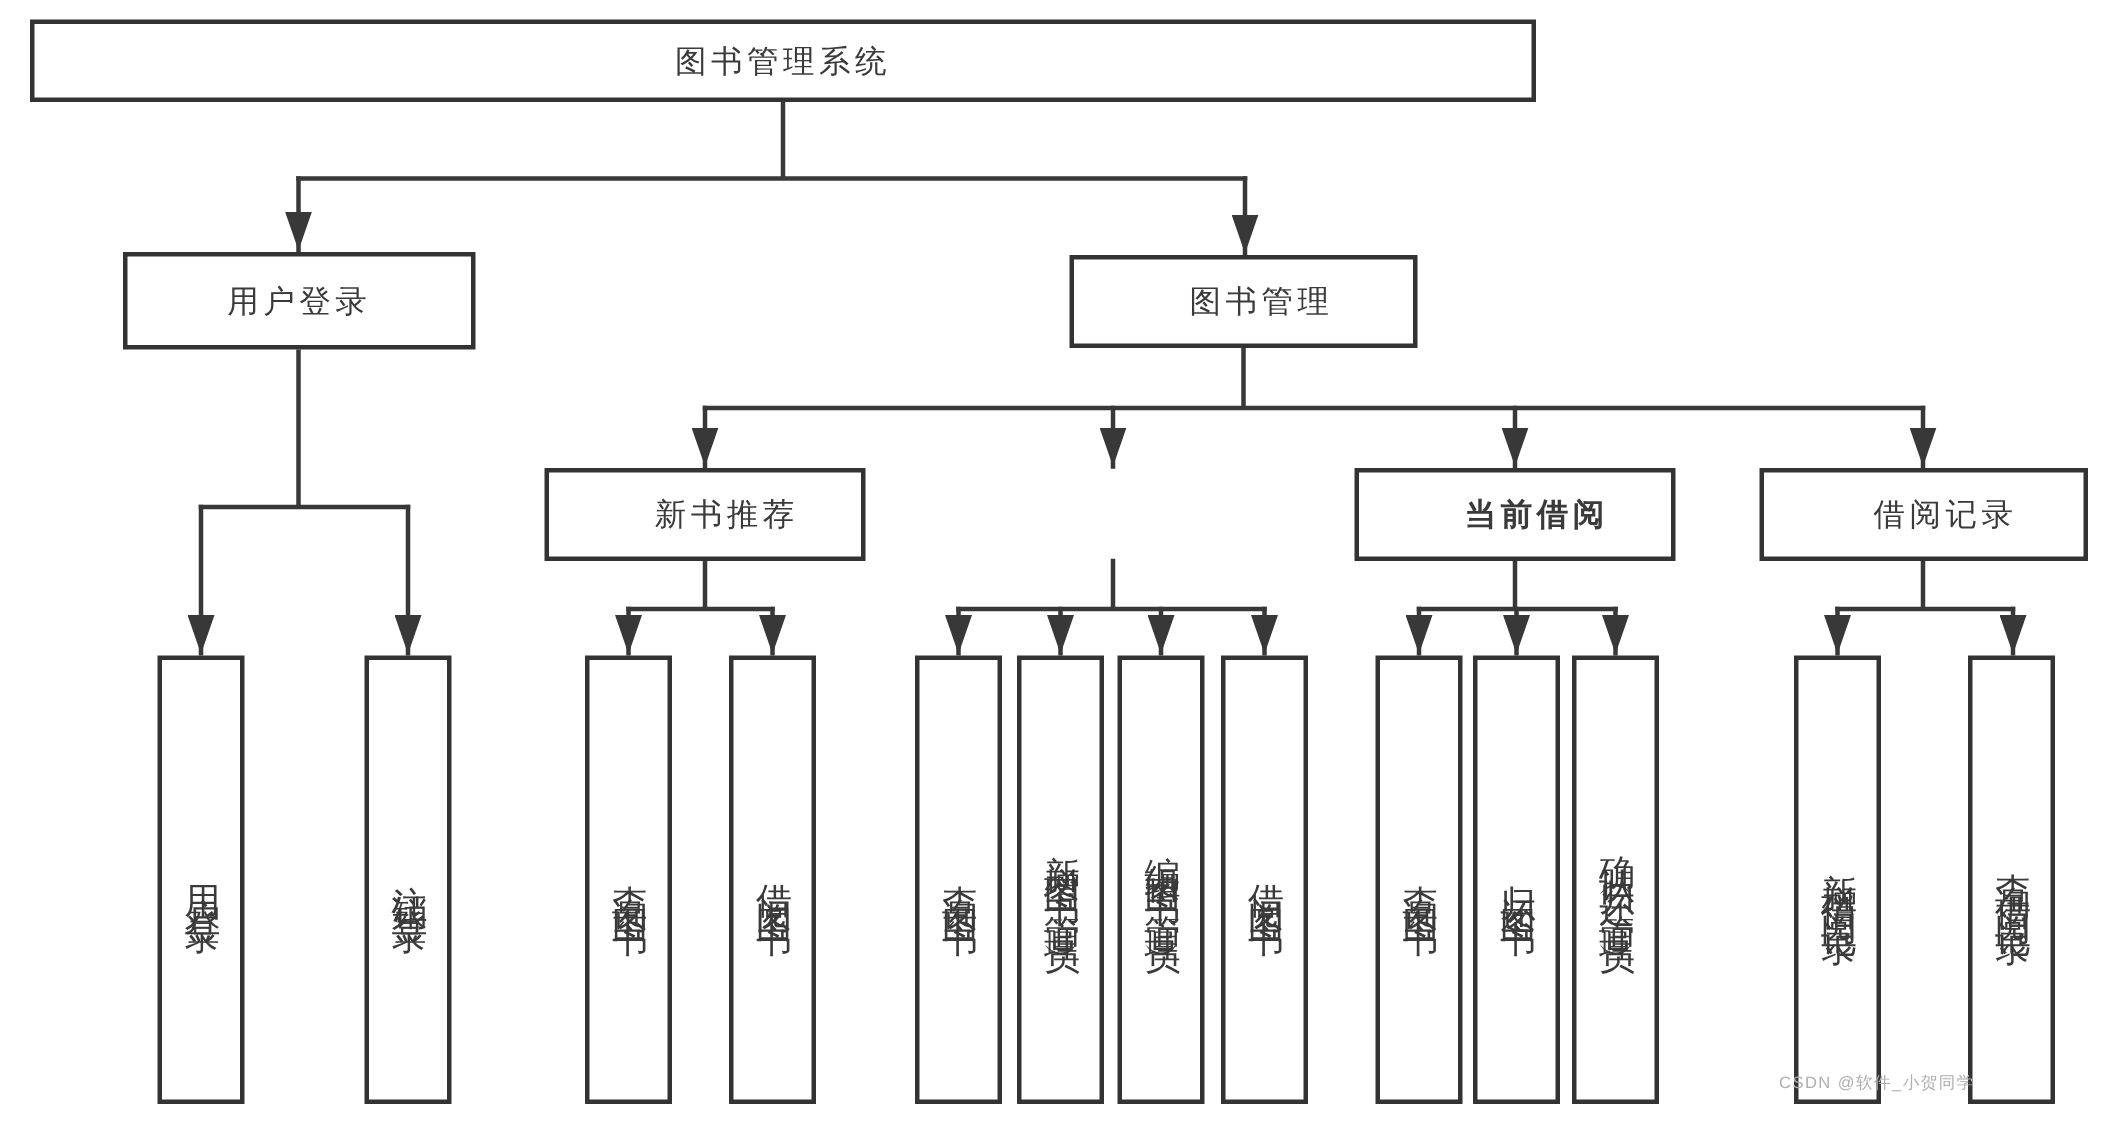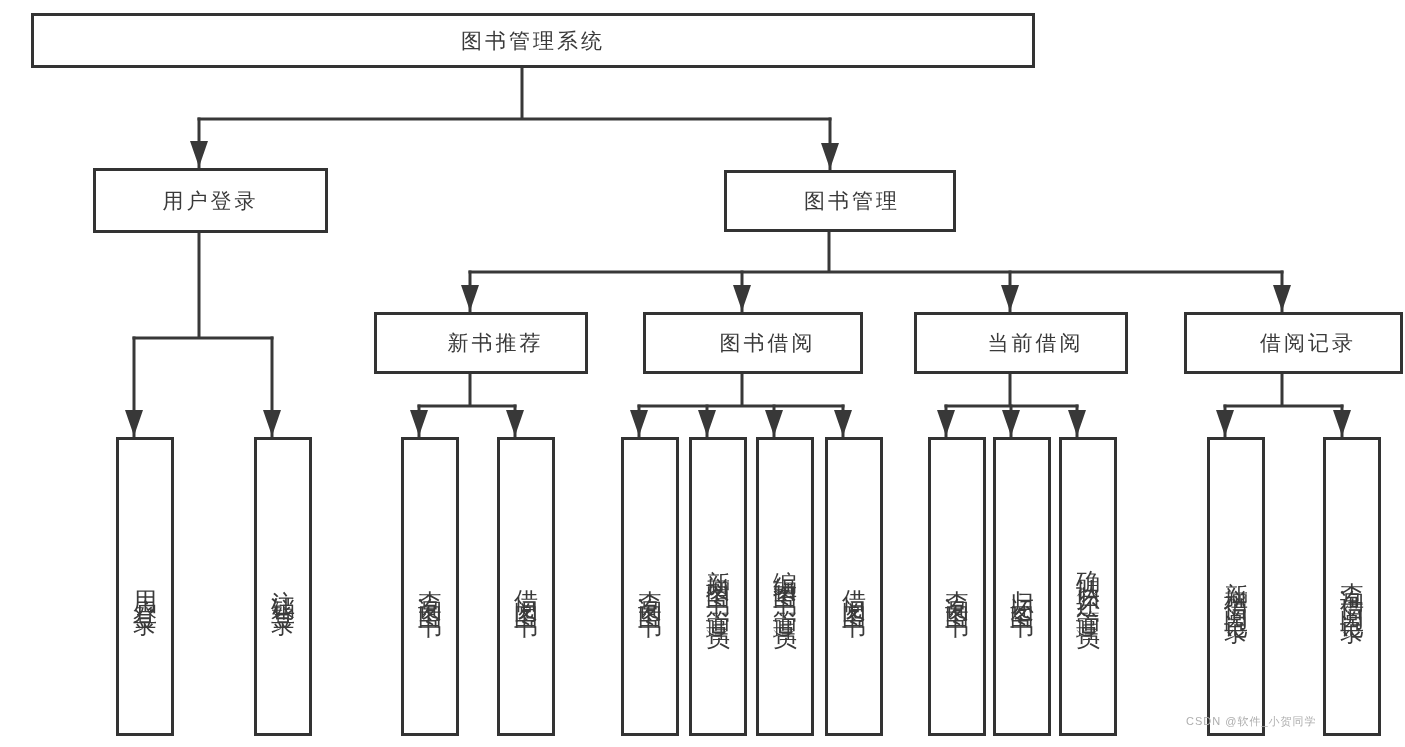--- a/index.html
+++ b/index.html
@@ -17,21 +17,20 @@
   }
   .node {
     position: absolute;
     box-sizing: border-box;
     background: #ffffff;
     border: 3px solid #333333;
     display: flex;
     align-items: center;
     justify-content: center;
     color: #3a3a3a;
-    margin-left: 11px;
   }
   .node.h span {
     font-size: 21px;
     letter-spacing: 3px;
     white-space: nowrap;
   }
   .node.v span {
     writing-mode: vertical-rl;
     text-orientation: mixed;
     font-size: 24px;
@@ -120,24 +119,21 @@
   <div class="node h" style="left:82px; top:168px; width:235px; height:65px;">
     <span>用户登录</span>
   </div>
   <div class="node h" style="left:713px; top:170px; width:232px; height:62px;padding-left:24px;">
     <span>图书管理</span>
   </div>
 
   <div class="node h lvl3" style="left:363px; width:214px;">
     <span>新书推荐</span>
   </div>
-  <div class="node h lvl3" style="left:632px; width:220px;">
-    <span>图书借阅</span>
-  </div>
-  <div class="node h lvl3" style="left:903px; width:214px;">
+  <div class="node h lvl3" style="left:903px; width:214px;font-weight:bold;">
     <span>当前借阅</span>
   </div>
   <div class="node h lvl3" style="left:1173px; width:219px;">
     <span>借阅记录</span>
   </div>
 
   <div class="node v leaf" style="left:105px;">
     <span>用户登录</span>
   </div>
   <div class="node v leaf" style="left:243px;">

